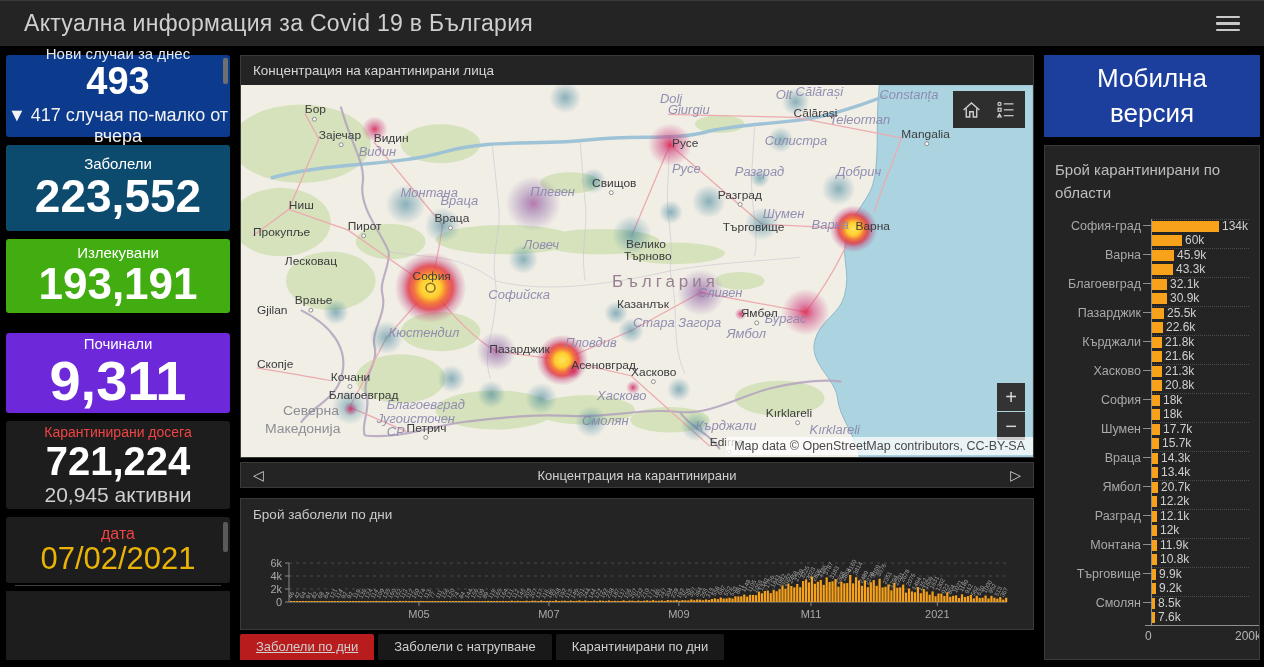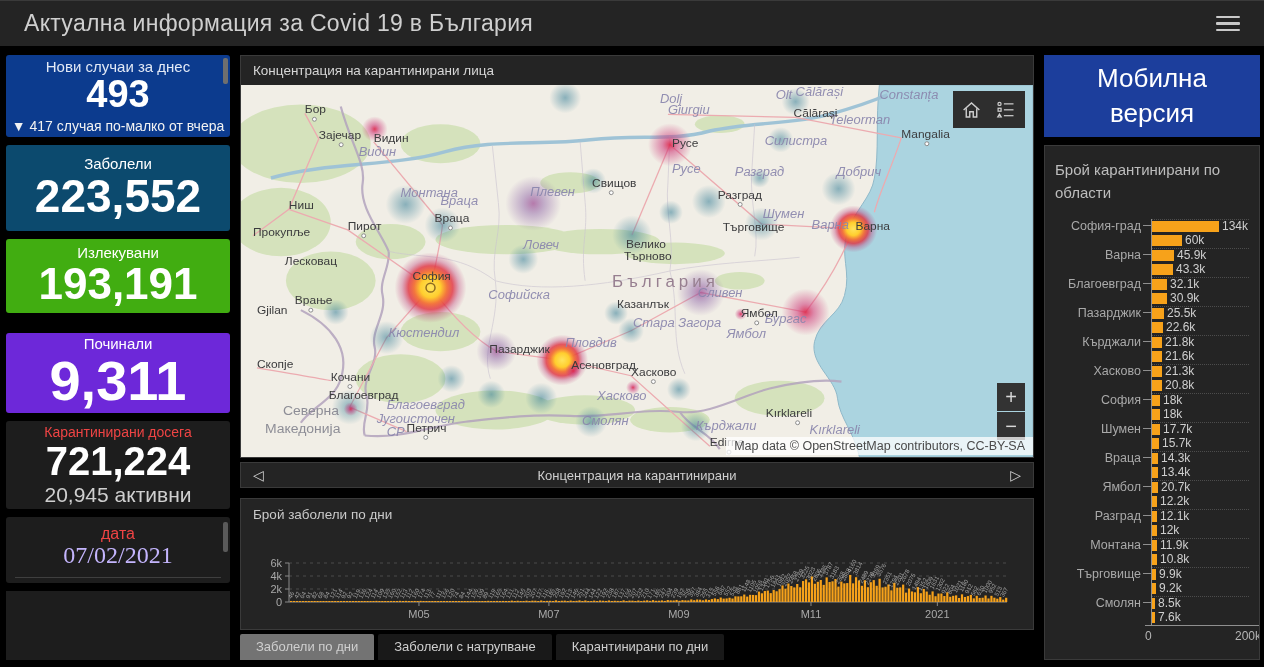--- a/index.html
+++ b/index.html
@@ -16,37 +16,37 @@
   .center{width:794px;flex:none;}
   .right{flex:1;min-width:0;display:flex;flex-direction:column;}
   
   .card{position:relative;border-radius:3px;display:flex;flex-direction:column;justify-content:center;
     align-items:center;text-align:center;box-sizing:border-box;color:#fff;}
   .card .lbl{font-size:15px;}
   .card .val{font-weight:bold;line-height:1.05;}
   .card-blue{background:#0c3b8e;height:82px;}
   .card-blue .lbl{color:#e2e9f6;}
   .card-blue .val{font-size:38px;}
-  .card-blue .delta{font-size:14px;color:#f2f2f2;margin-top:4px;}
+  .card-blue .delta{font-size:18px;color:#f2f2f2;margin-top:4px;}
   .card-orange{background:#0c4a6e;height:86px;}
   .card-orange .val{font-size:46px;}
   .card-green{background:#41ad11;height:74px;}
   .card-green .val{font-size:44px;}
   .card-red{background:#6d28d9;height:80px;margin-top:12px;}
   .card-red .val{font-size:56px;}
   .card-dark{background:#1d1d1d;}
   .card-dark .lbl{color:#ef4444;font-size:14px;}
   .card-quar{height:88px;}
   .card-quar .val{font-size:40px;}
   .card-quar .sub{font-size:21px;color:#cfcfcf;margin-top:1px;}
   .card-test{height:76px;}
   .card-test .val{font-size:37px;}
   .card-date{height:66px;justify-content:flex-start;padding-top:8px;}
   .card-date .lbl{font-size:16px;}
-  .card-date .val{font-size:24px;font-weight:400;color:#c4b5fd;font-family:Liberation Serif, serif;}
+  .card-date .val{font-size:31px;font-weight:400;color:#eab308;}
   .date-divider{width:92%;border-top:1px solid #3f3f3f;margin-top:9px;}
   .card-stub{background:#1d1d1d;flex:1;min-height:6px;}
   .vthumb{position:absolute;right:2px;width:5px;background:#6f6f6f;border-radius:2px;cursor:pointer;}
   .vthumb.t1{top:3px;height:26px;}
   .vthumb.t2{top:5px;height:30px;background:#5a5a5a;}
   
   .panel{background:#242424;border:1px solid #3a3a3a;box-sizing:border-box;}
   .panel-header{height:29px;line-height:29px;padding:0 12px;color:#d6d6d6;font-size:13.5px;background:#242424;}
   
   .map-body{position:relative;height:372px;overflow:hidden;background:#f1eee6;cursor:grab;}
@@ -69,21 +69,21 @@
   
   .chart-panel{margin-top:10px;height:132px;}
   .panel-title{padding:8px 12px 0;color:#cacaca;font-size:13.5px;}
   #daily-chart{display:block;margin-top:2px;}
   .scrib{font-size:6px;fill:#b7b7b7;opacity:.85;}
   .axlbl{font-size:11px;fill:#a9a9a9;}
   
   .tabs{margin-top:4px;display:flex;gap:4px;height:26px;}
   .tab{background:#191919;color:#cfcfcf;font-size:13px;line-height:26px;padding:0 16px;cursor:pointer;
     border-radius:2px 2px 0 0;}
-  .tab.active{background:#737373;}
+  .tab.active{background:#b91c1c;text-decoration:underline;}
   
   .mobile-btn{height:82px;background:#1c3e9c;color:#fff;display:flex;align-items:center;justify-content:center;
     text-align:center;font-size:26px;line-height:1.35;cursor:pointer;}
   .mobile-btn span{display:inline-block;max-width:150px;}
   .region-panel{margin-top:8px;flex:1;background:#242424;border:1px solid #3a3a3a;box-sizing:border-box;
     padding:12px 10px 0 10px;overflow:hidden;}
   .panel-title2{color:#bdbdbd;font-size:15px;line-height:1.55;max-width:190px;}
   .region-rows{position:relative;margin-top:14px;}
   .region-rows::before{content:'';position:absolute;left:96px;top:0;bottom:0;width:1px;background:#8f8f8f;}
   .rrow{display:flex;align-items:center;height:14.5px;}

